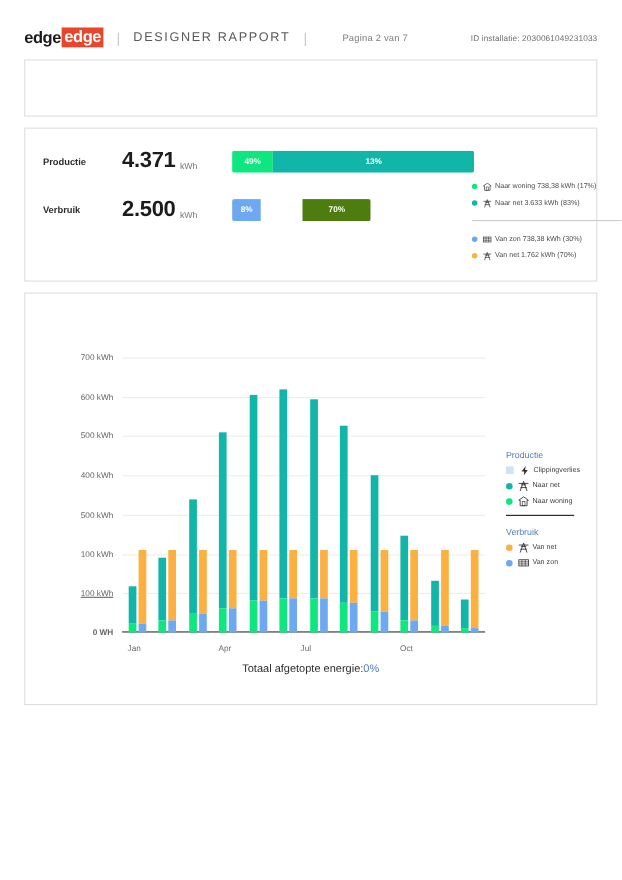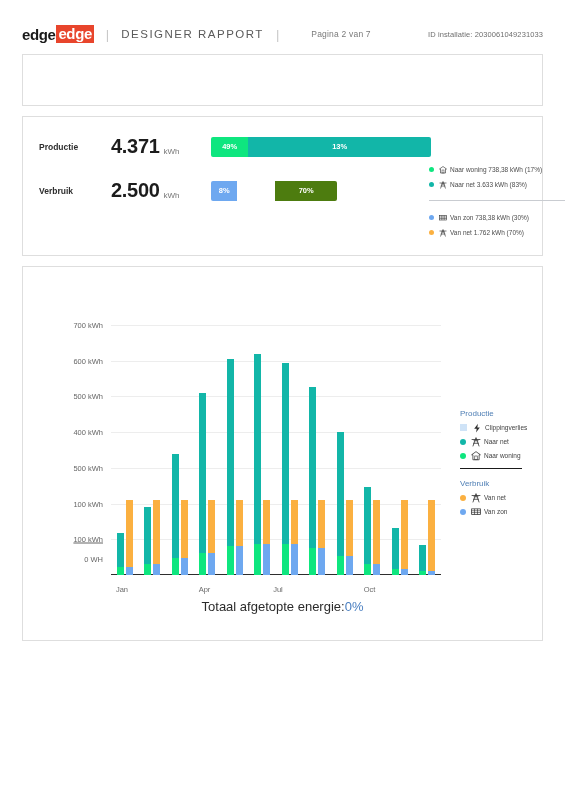--- a/index.html
+++ b/index.html
@@ -157,21 +157,21 @@
     display: flex; align-items: center; justify-content: center;
     flex: 0 0 auto;
   }
   .cl-text { font-size: 6.5px; color: #3f3f3f; white-space: nowrap; }
   .cl-rule {
     border-top: 1.5px solid #1a1a1a; width: 62px; margin: 7px 0 0 0;
   }
 
   .chart-footer {
     position: absolute; bottom: 26px; left: 0; width: 100%;
-    text-align: center; font-size: 13px; color: #2b2b2b;
+    text-align: center; font-size: 10px; color: #2b2b2b;
   }
   .chart-footer .pct { color: #4a7fc1; }
 </style>
 </head>
 <body>
 
 <div class="header">
   <div class="logo">
     <span class="logo-solar">edge</span>
     <span class="logo-edge">edge</span>
@@ -256,21 +256,21 @@
         </div>
       </div>
   </div>
 </div>
 
 <div class="panel panel-chart">
 
   <div class="chart-area">
     <div class="plot" id="plot">
       <div class="axis-base"></div>
-    <div class="ytick" style="top: 234px;">0 WH</div>
+    <div class="ytick" style="top: 250px; font-weight: bold;">0 WH</div>
         <div class="gridline" style="top: 214.286px;"></div>
         <div class="ytick" style="top: 214.286px; text-decoration: underline;">100 kWh</div>
         <div class="gridline" style="top: 178.571px;"></div>
         <div class="ytick" style="top: 178.571px;">100 kWh</div>
         <div class="gridline" style="top: 142.857px;"></div>
         <div class="ytick" style="top: 142.857px;">500 kWh</div>
         <div class="gridline" style="top: 107.143px;"></div>
         <div class="ytick" style="top: 107.143px;">400 kWh</div>
         <div class="gridline" style="top: 71.4286px;"></div>
         <div class="ytick" style="top: 71.4286px;">500 kWh</div>

